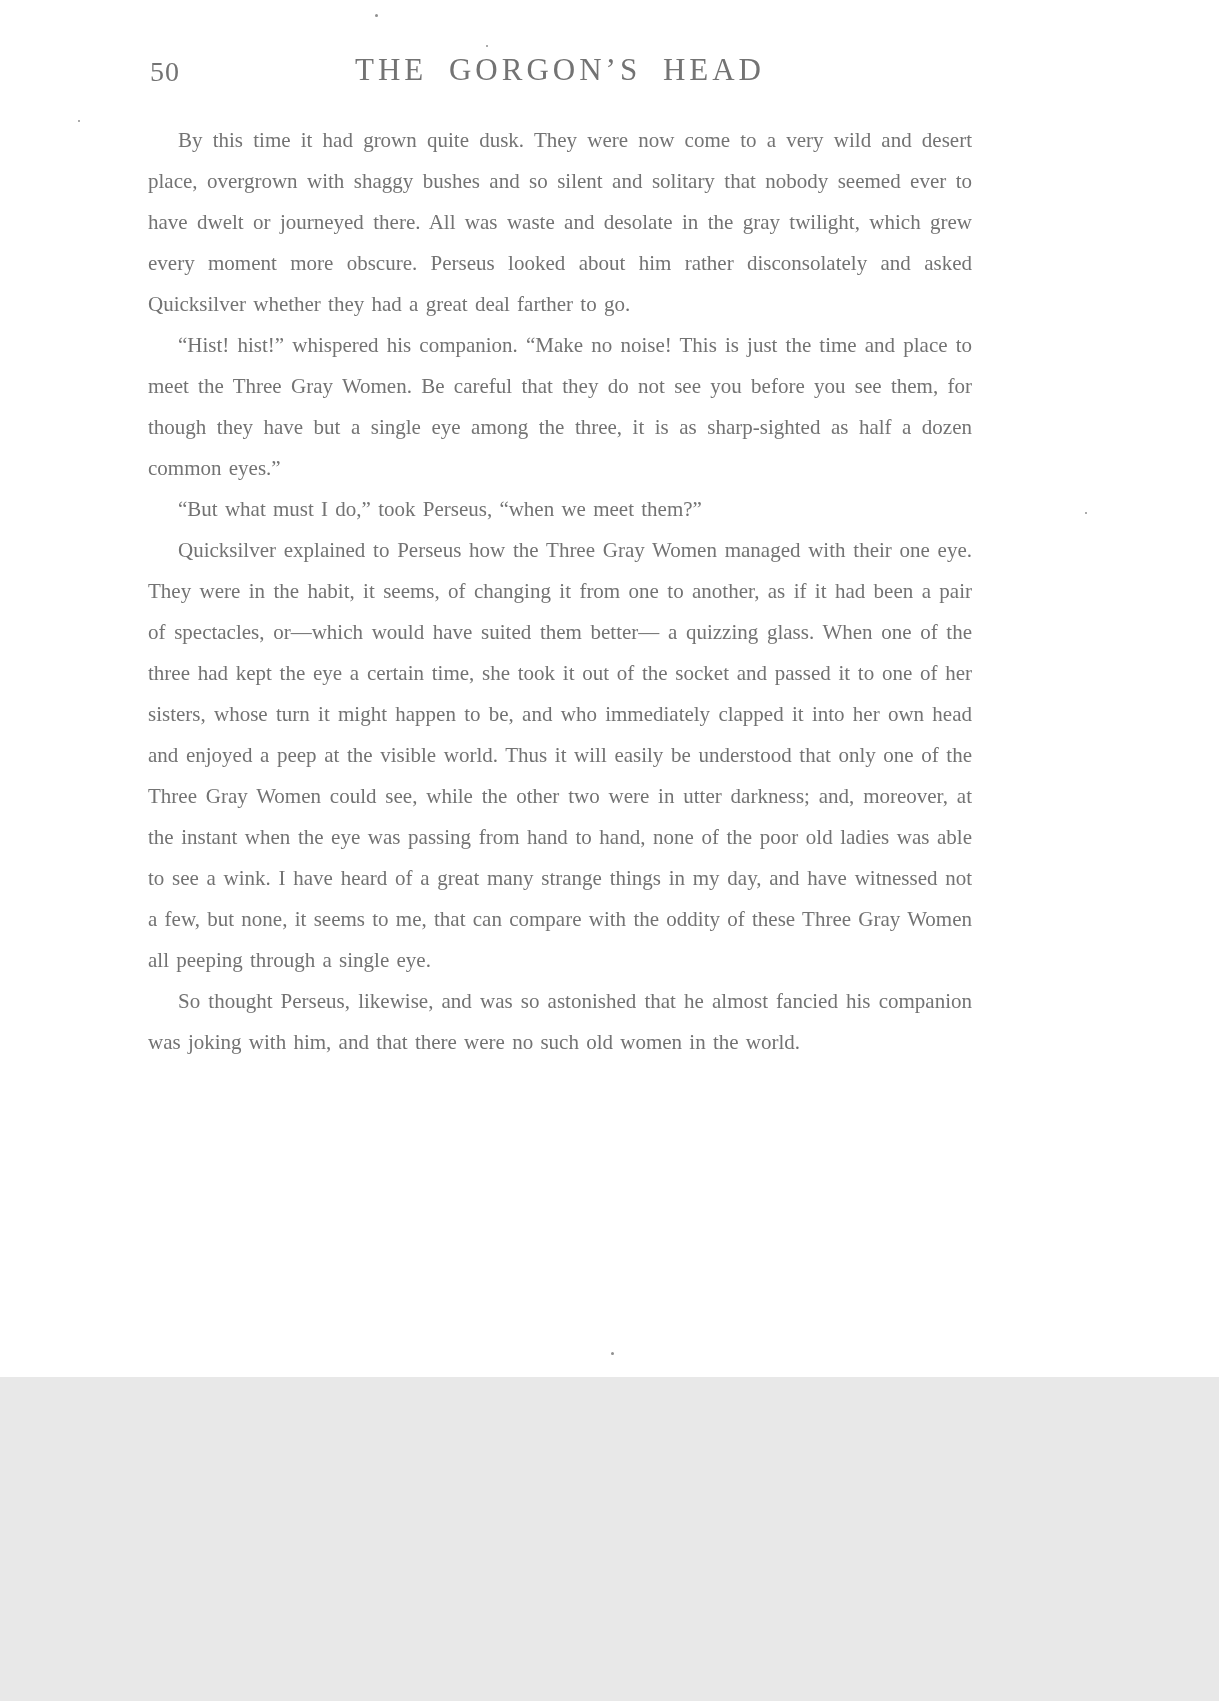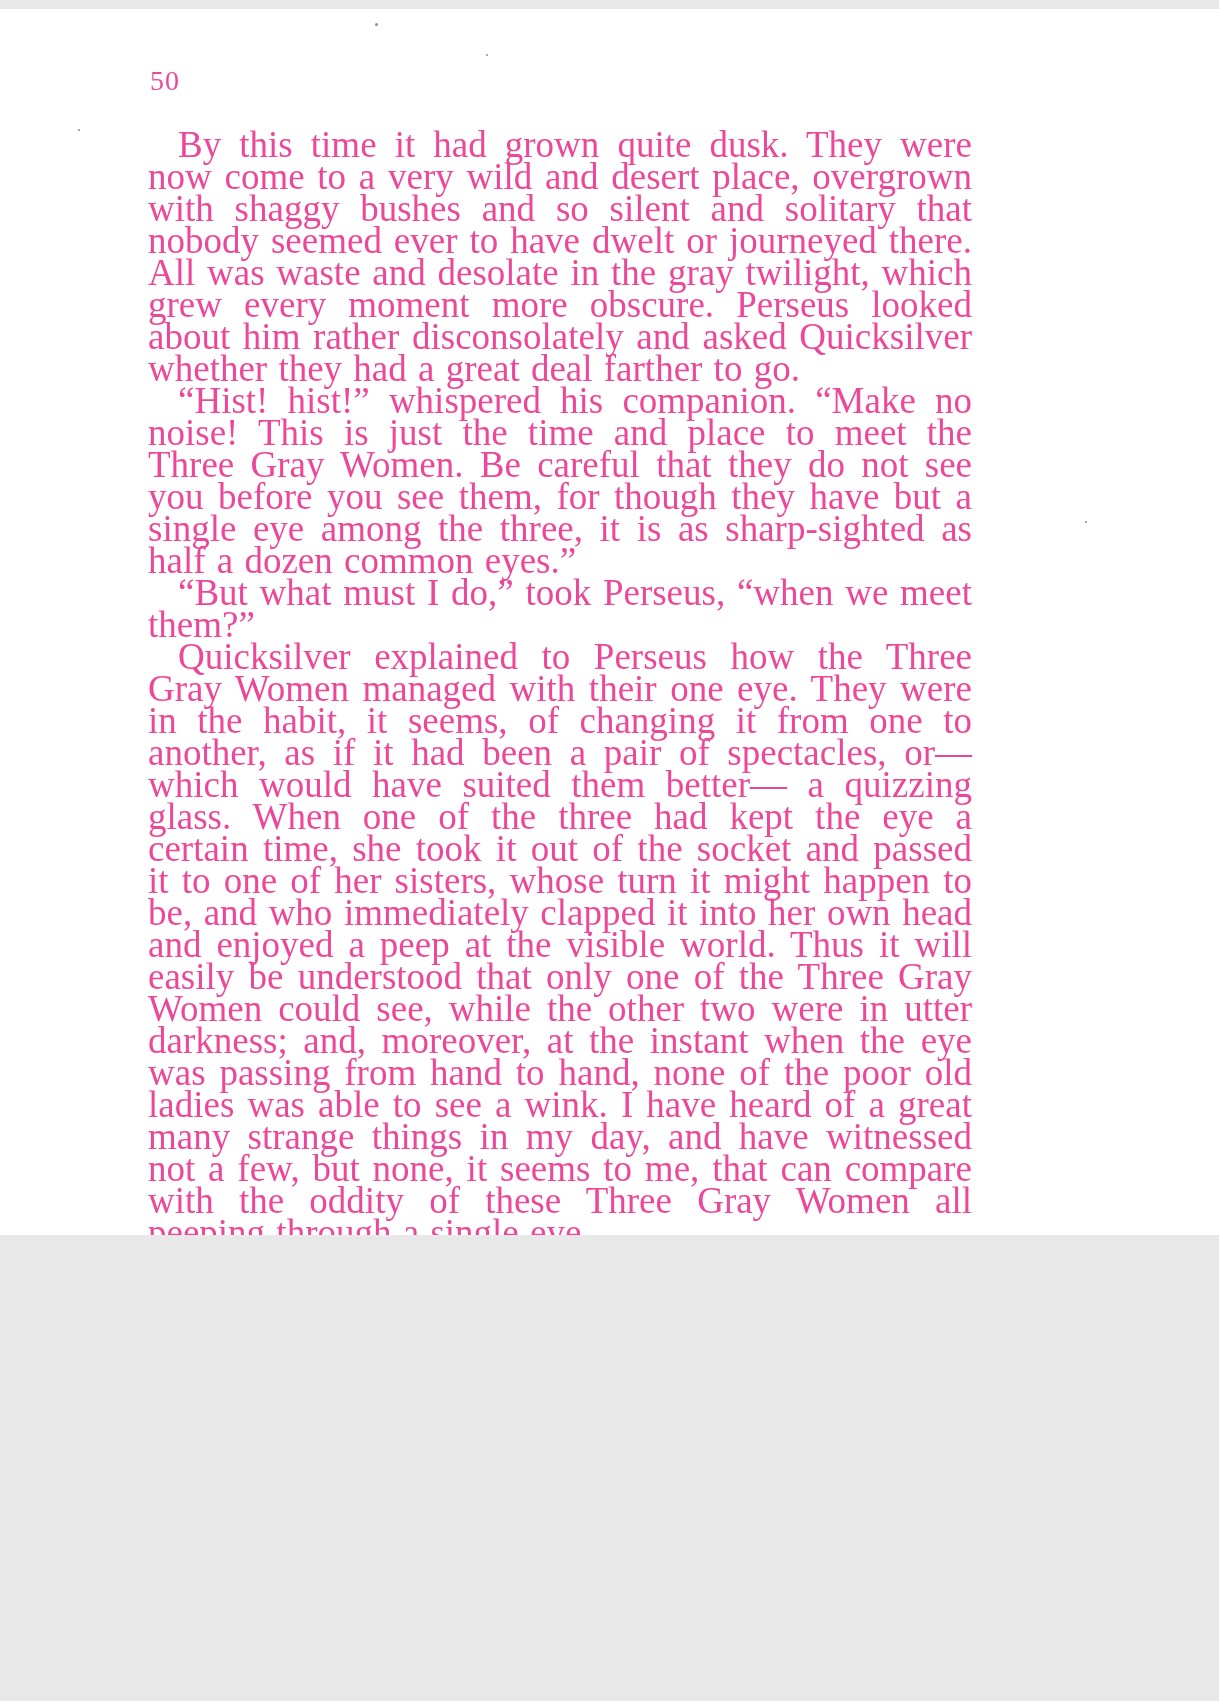--- a/index.html
+++ b/index.html
@@ -3,24 +3,24 @@
 <meta charset="utf-8">
 <style>
   html, body {
     margin: 0;
     padding: 0;
     background: #e8e8e8;
   }
   .page {
     position: relative;
     width: 1219px;
-    height: 1226px;
-    margin: 9px auto;
+    height: 1377px;
+    margin: 0 auto;
     background: #ffffff;
-    color: #ec4899;
+    color: #737373;
     font-family: "Liberation Serif", "DejaVu Serif", serif;
     overflow: hidden;
   }
   .header {
     position: absolute;
     top: 52px;
     left: 148px;
     width: 824px;
     height: 40px;
   }
@@ -43,22 +43,22 @@
     white-space: nowrap;
   }
   .text-block {
     position: absolute;
     top: 120px;
     left: 148px;
     width: 824px;
   }
   .text-block p {
     margin: 0;
-    font-size: 37px;
-    line-height: 32px;
+    font-size: 21px;
+    line-height: 41px;
     text-align: justify;
     text-indent: 30px;
     word-spacing: 2px;
   }
   
   .speck {
     position: absolute;
     width: 3px;
     height: 3px;
     background: #333;
@@ -73,27 +73,29 @@
   .s6 { left: 290px; top: 1402px; width: 2px; height: 2px; }
   .s7 { left: 435px; top: 1669px; width: 2px; height: 2px; }
 </style>
 </head>
 <body>
 
 <div class="page">
 
   <div class="header">
     <span class="page-number">50</span>
+    <span class="running-head">THE GORGON’S HEAD</span>
   </div>
 
   <div class="text-block">
     <p>By this time it had grown quite dusk.  They were now come to a very wild and desert place, overgrown with shaggy bushes and so silent and solitary that nobody seemed ever to have dwelt or journeyed there.  All was waste and desolate in the gray twilight, which grew every moment more obscure. Perseus looked about him rather disconsolately and asked Quicksilver whether they had a great deal farther to go.</p>
     <p>“Hist! hist!” whispered his companion.  “Make no noise! This is just the time and place to meet the Three Gray Women. Be careful that they do not see you before you see them, for though they have but a single eye among the three, it is as sharp-sighted as half a dozen common eyes.”</p>
     <p>“But what must I do,” took Perseus, “when we meet them?”</p>
     <p>Quicksilver explained to Perseus how the Three Gray Women managed with their one eye.  They were in the habit, it seems, of changing it from one to another, as if it had been a pair of spectacles, or—which would have suited them better— a quizzing glass.  When one of the three had kept the eye a certain time, she took it out of the socket and passed it to one of her sisters, whose turn it might happen to be, and who immediately clapped it into her own head and enjoyed a peep at the visible world.  Thus it will easily be understood that only one of the Three Gray Women could see, while the other two were in utter darkness; and, moreover, at the instant when the eye was passing from hand to hand, none of the poor old ladies was able to see a wink.  I have heard of a great many strange things in my day, and have witnessed not a few, but none, it seems to me, that can compare with the oddity of these Three Gray Women all peeping through a single eye.</p>
+    <p>So thought Perseus, likewise, and was so astonished that he almost fancied his companion was joking with him, and that there were no such old women in the world.</p>
   </div>
 
   <span class="speck s1"></span>
   <span class="speck s2"></span>
   <span class="speck s3"></span>
   <span class="speck s4"></span>
   <span class="speck s5"></span>
   <span class="speck s6"></span>
   <span class="speck s7"></span>
 

